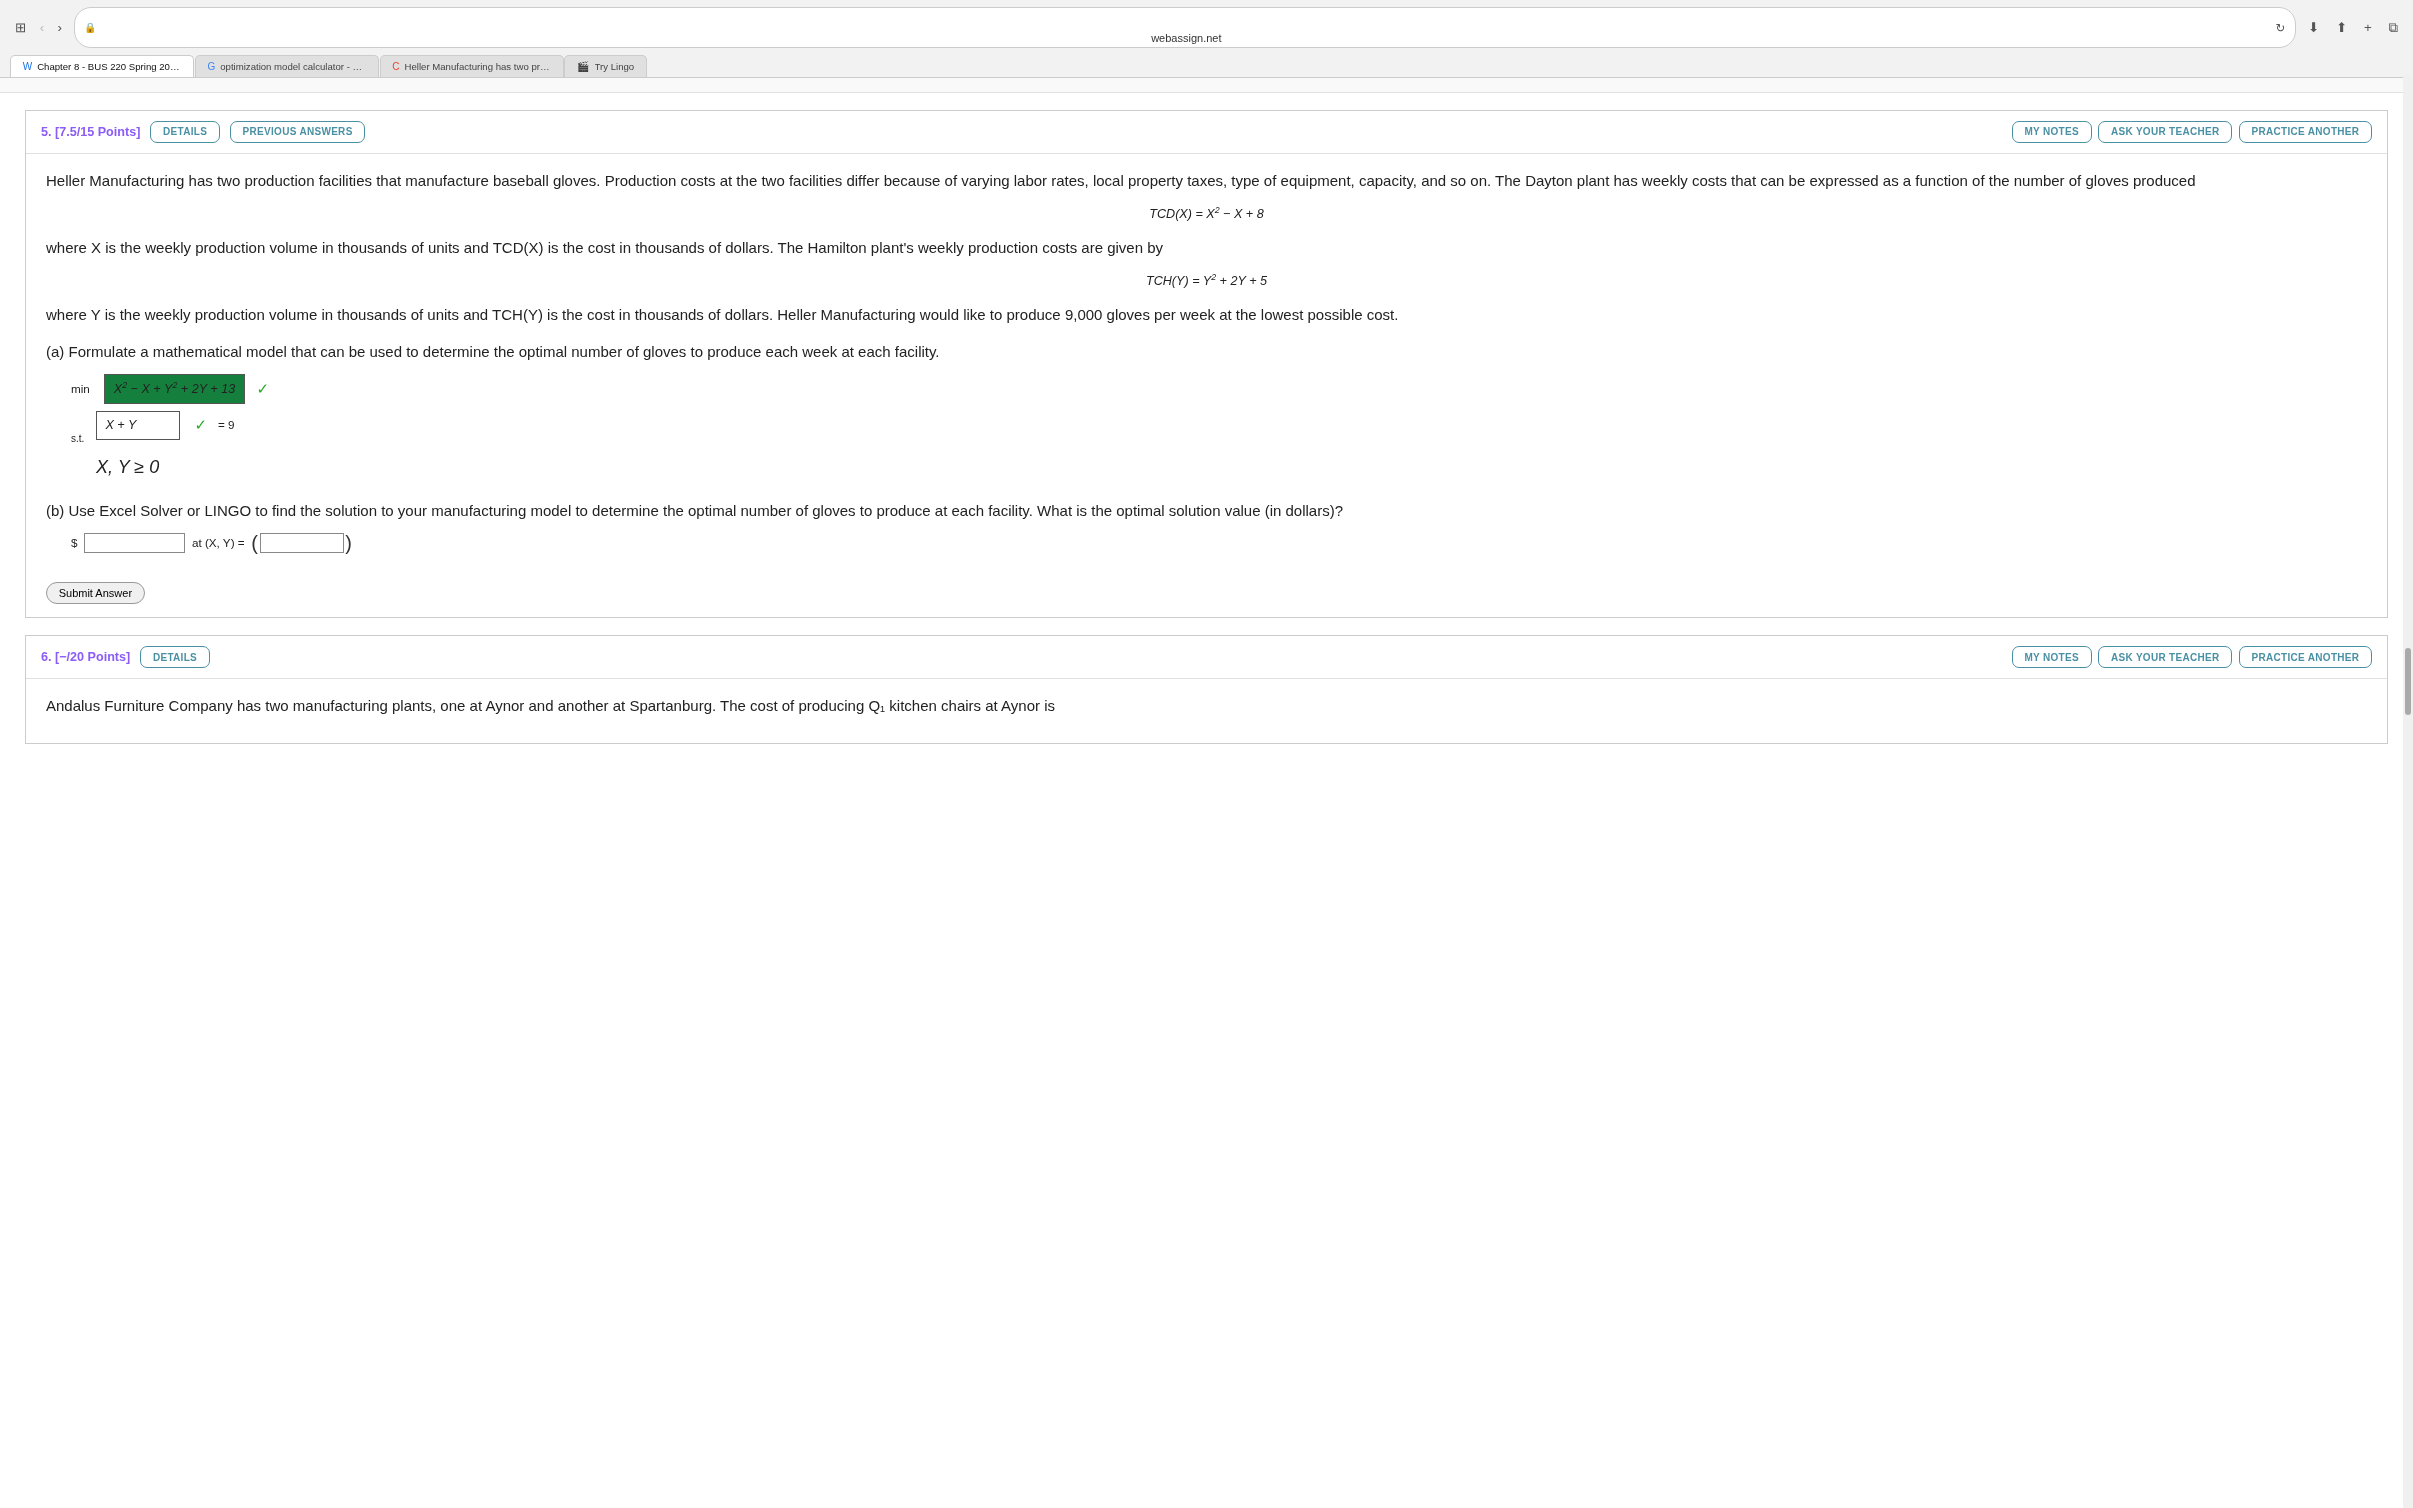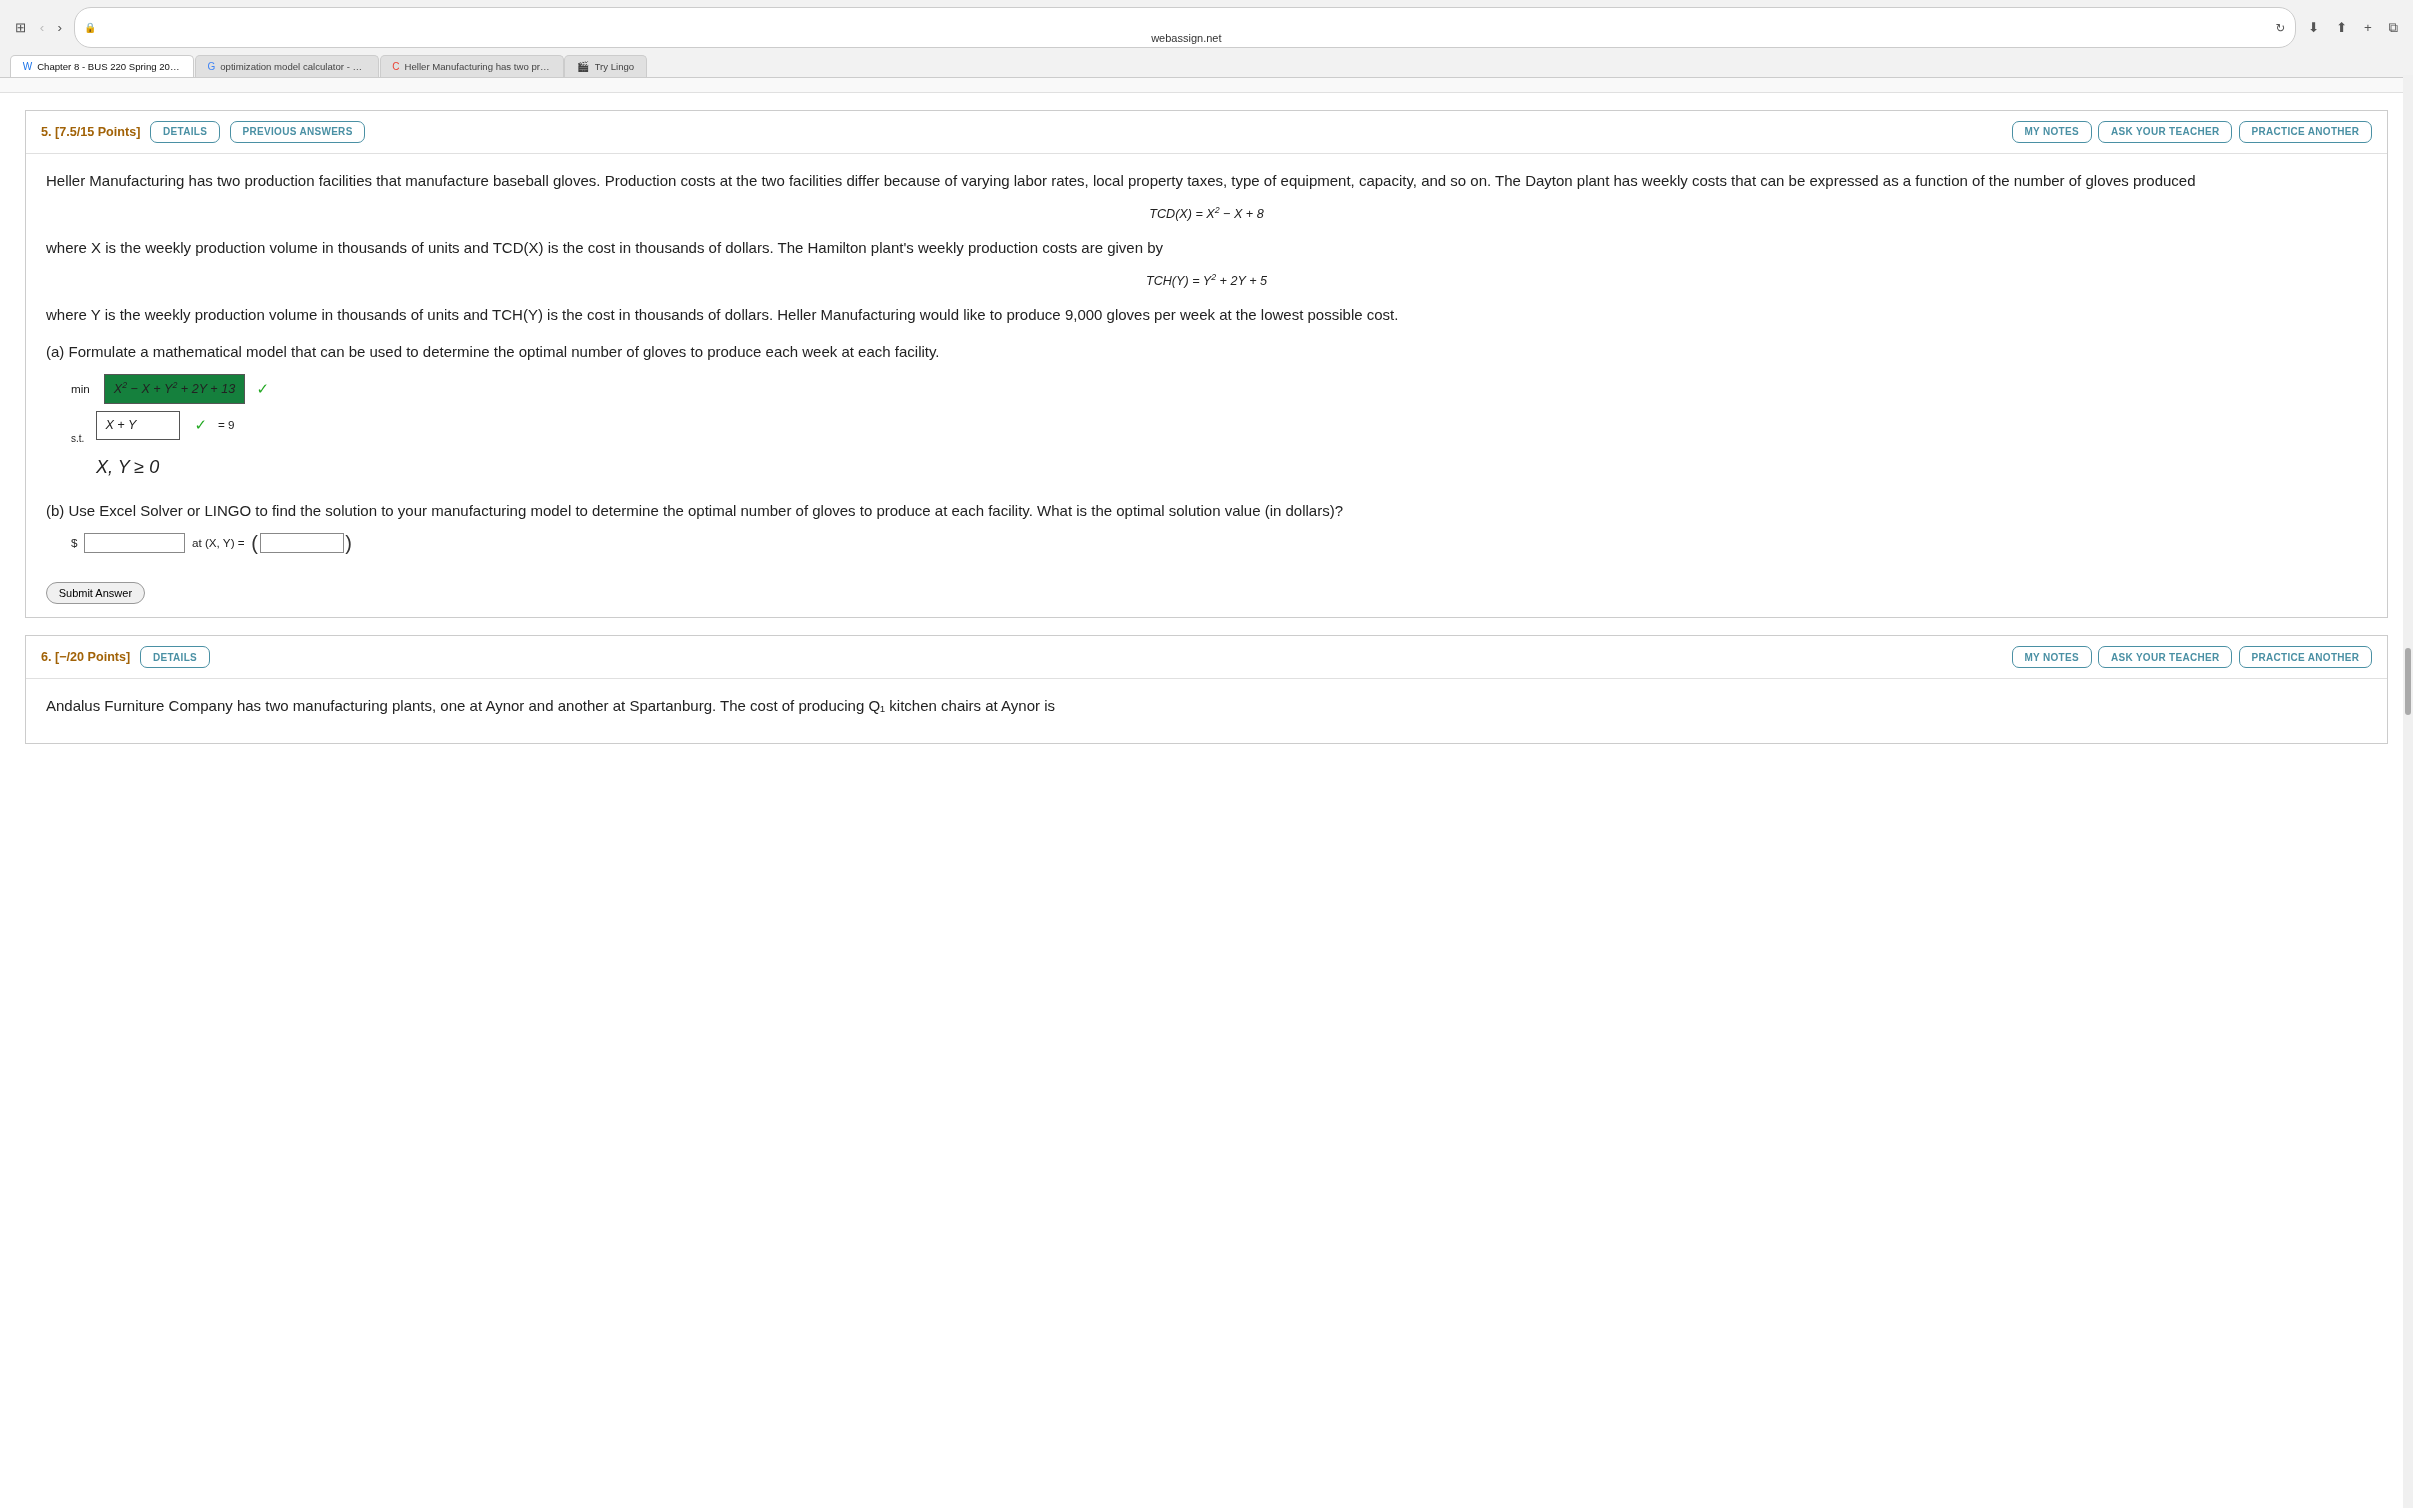--- a/index.html
+++ b/index.html
@@ -129,21 +129,21 @@
     .question-header {
       display: flex;
       align-items: center;
       padding: 10px 15px;
       border-bottom: 0.8px solid #e0e0e0;
       gap: 10px;
     }
     .question-number {
       font-size: 12.6px;
       font-weight: 600;
-      color: #a16207;
+      color: #8b5cf6;
       white-space: nowrap;
     }
     .header-btn {
       background: white;
       border: 1.3px solid #4a90a4;
       color: #4a90a4;
       font-size: 10px;
       font-weight: 600;
       padding: 4.2px 11.7px;
       border-radius: 7px;

